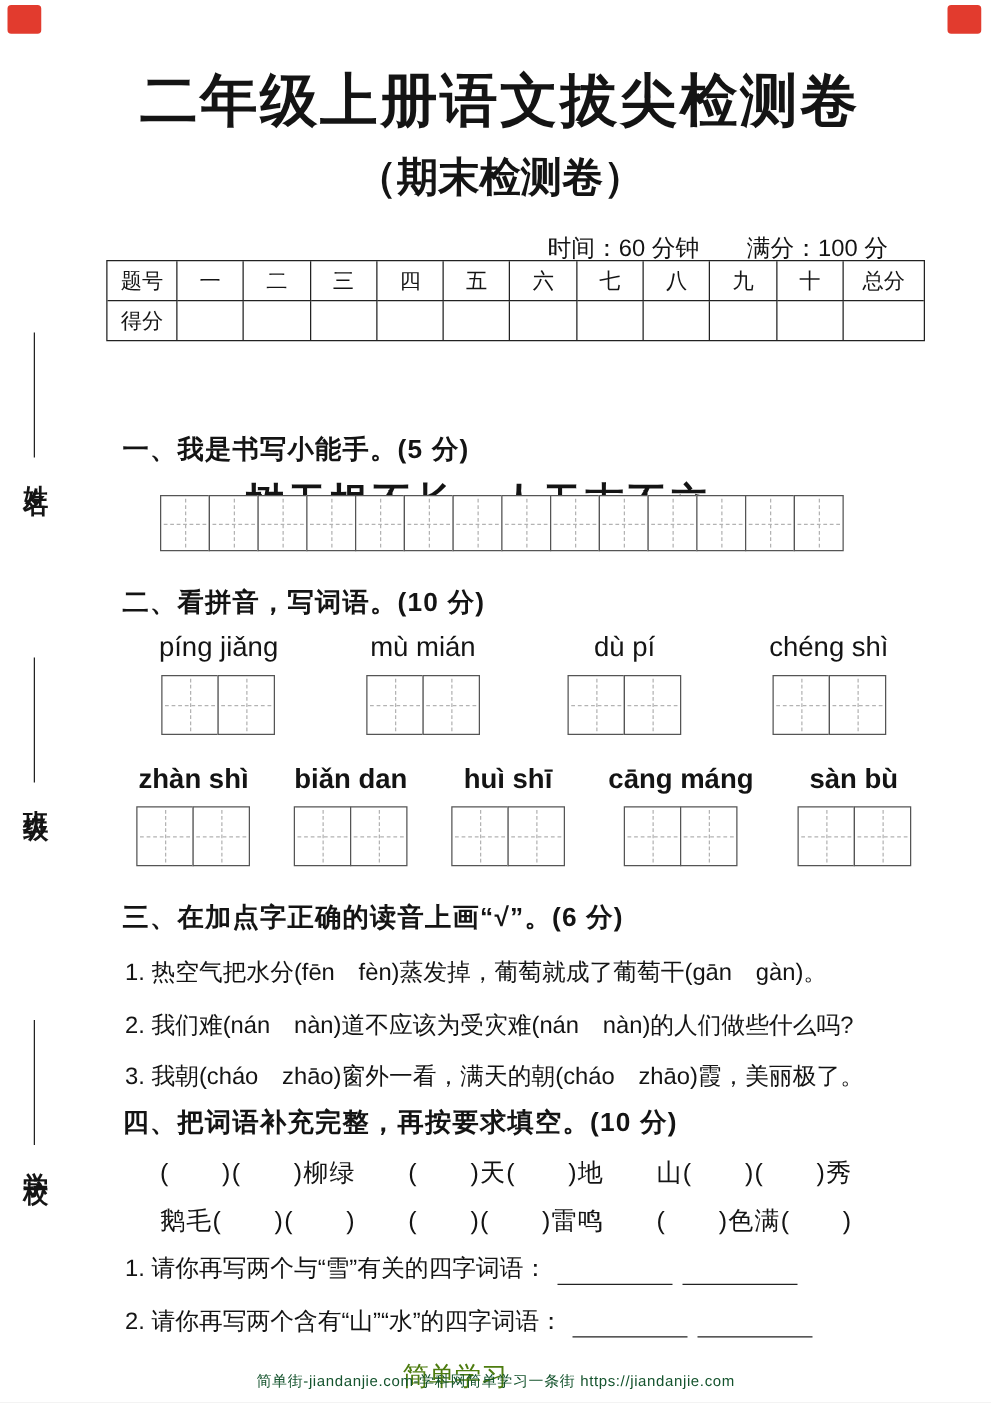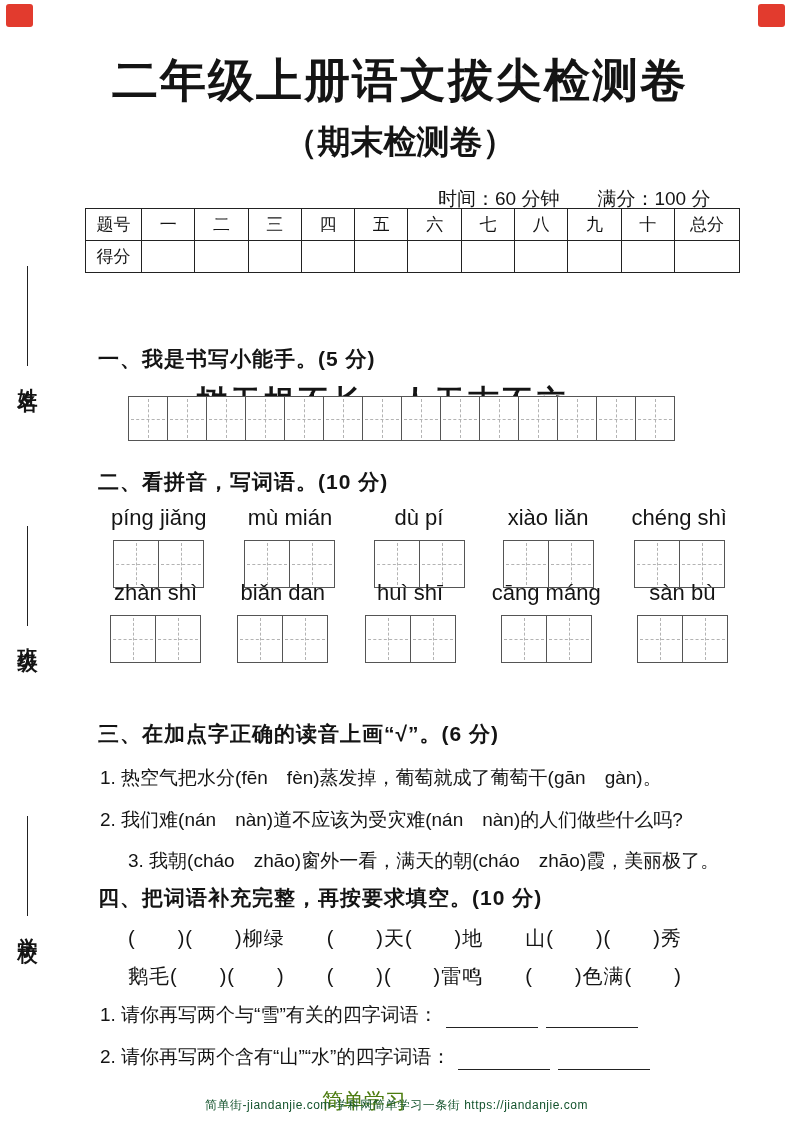--- a/index.html
+++ b/index.html
@@ -43,28 +43,28 @@
   
   .tcell{width:40px;height:45px;border:1px solid #555;position:relative;margin-left:-1px;
          box-sizing:border-box;background:#fff;}
   .tcell:first-child{margin-left:0;}
   .tcell::before{content:"";position:absolute;left:2px;right:2px;top:50%;border-top:1px dashed #b3b3b3;}
   .tcell::after{content:"";position:absolute;top:2px;bottom:2px;left:50%;border-left:1px dashed #b3b3b3;}
 
   .write-row{position:absolute;top:396px;left:128px;display:flex;}
 
   .py-row{position:absolute;left:92px;width:654px;display:flex;justify-content:space-around;}
-  .pyr1{top:505px;} .pyr2{top:580px;}
+  .pyr1{top:505px;} .pyr2{top:610px;font-weight:bold;}
   .py-group{display:flex;flex-direction:column;align-items:center;gap:9px;}
   .pinyin{font-size:22px;white-space:nowrap;}
   .box-pair{display:flex;}
   .box-pair .tcell{width:46px;height:48px;}
 
   .item{position:absolute;left:100px;font-size:19px;white-space:nowrap;}
-  .it1{top:765px;} .it2{top:807px;} .it3{top:848px;margin-left:28px;}
+  .it1{top:765px;} .it2{top:807px;} .it3{top:848px;}
 
   .fill{position:absolute;left:128px;font-size:20px;letter-spacing:1px;white-space:nowrap;}
   .fl1{top:925px;} .fl2{top:963px;}
 
   .q{position:absolute;left:100px;font-size:19px;display:flex;align-items:flex-end;gap:8px;white-space:nowrap;}
   .q1{top:1002px;} .q2{top:1044px;}
   .blank{display:inline-block;width:92px;height:1.15em;border-bottom:1.6px solid #222;}
 
   .wm-overlay{position:absolute;bottom:7px;left:322px;font-size:21px;color:#4d7c0f;z-index:1;}
   .wm{position:absolute;bottom:8px;left:0;width:100%;text-align:center;font-size:12px;
@@ -153,27 +153,20 @@
         </div>
     </div>
     <div class="py-group">
       <div class="pinyin">dù pí</div>
       <div class="box-pair">
           <div class="tcell"></div>
           <div class="tcell"></div>
         </div>
     </div>
     <div class="py-group">
-      <div class="pinyin">xiào liǎn</div>
-      <div class="box-pair">
-          <div class="tcell"></div>
-          <div class="tcell"></div>
-        </div>
-    </div>
-    <div class="py-group">
       <div class="pinyin">chéng shì</div>
       <div class="box-pair">
           <div class="tcell"></div>
           <div class="tcell"></div>
         </div>
     </div>
   </div>
 
   <div class="py-row pyr2">
     <div class="py-group">

